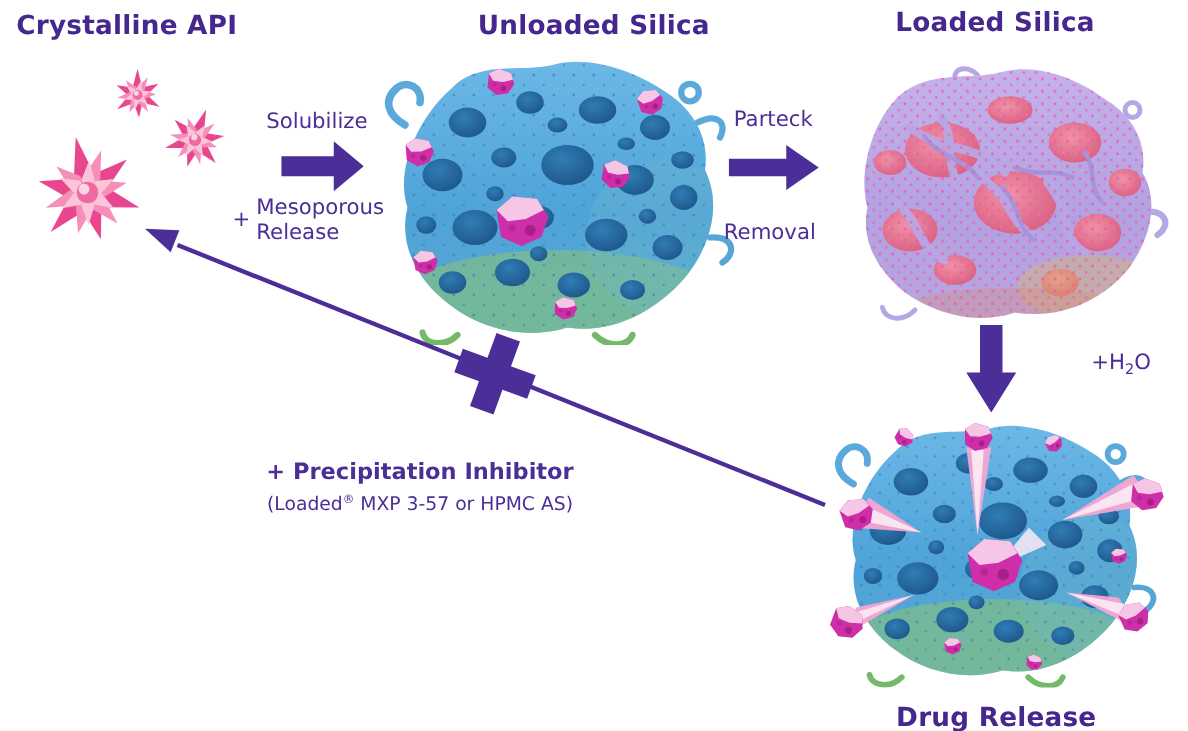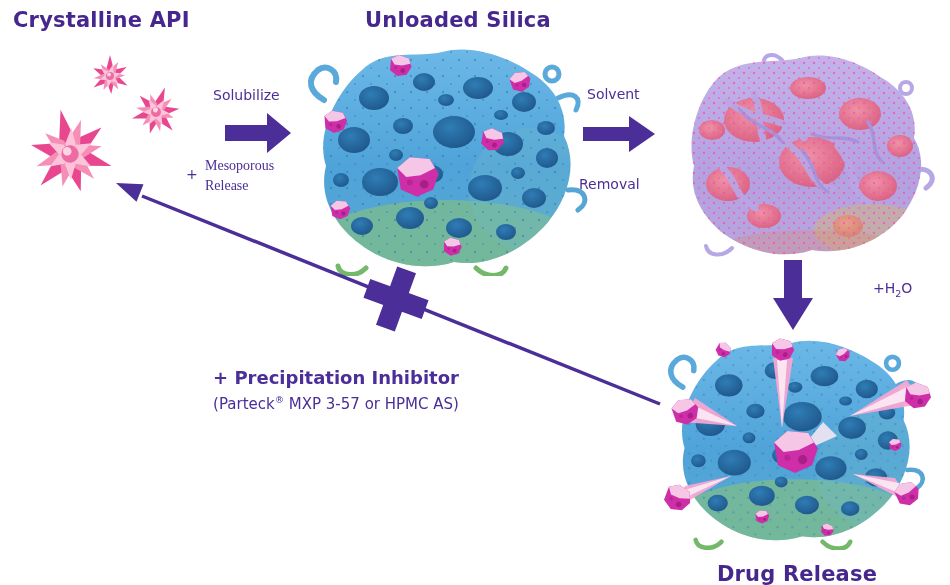--- a/index.html
+++ b/index.html
@@ -7,21 +7,21 @@
   .canvas {
     position:relative; width:950px; height:585px; background:#ffffff;
     font-family:"DejaVu Sans", "Liberation Sans", sans-serif; overflow:hidden;
   }
   .title {
     position:absolute; font-weight:bold; font-size:21px;
     color:var(--title-purple,#47288f); white-space:nowrap; letter-spacing:.2px;
   }
   .title.center { width:250px; text-align:center; }
   .lbl {
-    position:absolute; font-size:14px; color:var(--purple,#4b2e97); white-space:nowrap;
+    position:absolute; font-size:17px; color:var(--purple,#4b2e97); white-space:nowrap;
   }
   .lbl .two-line { line-height:20px; }
   .arrow { position:absolute; }
   .arrow polygon { fill:var(--purple,#4b2e97); }
   .art { position:absolute; }
   .overlay { position:absolute; left:0; top:0; width:950px; height:585px; pointer-events:none; }
   .overlay .stroke { stroke:var(--purple,#4b2e97); }
   .overlay .fill { fill:var(--purple,#4b2e97); }
   .heading {
     position:absolute; left:150px; top:367px; width:372px; text-align:center;
@@ -150,53 +150,54 @@
         <ellipse cx="150" cy="60" rx="8" ry="6"></ellipse>
         <ellipse cx="205" cy="75" rx="7" ry="5"></ellipse>
       </g>
     </g>
   </defs>
 </svg>
 
 <div class="canvas">
 
   <div class="title" style="left:13px; top:8px;">Crystalline API</div>
-  <div class="title center" style="left:333px; top:8px;">Unloaded Silica</div>
+  <div class="title center" style="left:350px; top:8px;">Unloaded Silica</div>
+  <div class="title center" style="left:671px; top:6px;">Loaded Silica</div>
   <div class="title center" style="left:672px; top:562px;">Drug Release</div>
 
   <svg class="art" style="left:10px; top:42px;" width="195" height="180" viewBox="0 0 195 180">
     <use href="#burst" transform="translate(100,34) scale(0.5)"></use>
     <use href="#burst" transform="translate(146,70) scale(0.62) rotate(20)"></use>
     <use href="#burst" transform="translate(60,112) scale(1.08) rotate(-12)"></use>
   </svg>
 
   <div class="lbl" style="left:213px; top:87px;">Solubilize</div>
   <svg class="arrow" style="left:225px; top:113px;" width="66" height="40" viewBox="0 0 66 40">
     <polygon points="0,12 42,12 42,0 66,20 42,40 42,28 0,28"></polygon>
   </svg>
   <div class="lbl" style="left:186px; top:166px;">+</div>
-  <div class="lbl" style="left:205px; top:156px;font-family:Liberation Serif, serif;">
+  <div class="lbl" style="left:205px; top:156px;">
     <div class="two-line">Mesoporous</div>
     <div class="two-line">Release</div>
   </div>
 
   <svg class="art" style="left:296px; top:40px;" width="296" height="236" viewBox="0 0 296 236">
     <use href="#spongeBlue"></use>
     <g>
       <use href="#chunk" transform="translate(104,26) scale(0.95) rotate(15)"></use>
       <use href="#chunk" transform="translate(224,42) scale(0.9) rotate(-10)"></use>
       <use href="#chunk" transform="translate(39,82) scale(1.0) rotate(5)"></use>
       <use href="#chunk" transform="translate(196,100) scale(1.0) rotate(20)"></use>
       <use href="#chunk" transform="translate(121,137) scale(1.8)"></use>
       <use href="#chunk" transform="translate(44,170) scale(0.85)"></use>
       <use href="#chunk" transform="translate(156,207) scale(0.8) rotate(10)"></use>
     </g>
   </svg>
 
-  <div class="lbl" style="left:587px; top:86px;">Solvent</div>
+  <div class="lbl" style="left:587px; top:86px;">Parteck</div>
   <svg class="arrow" style="left:583px; top:116px;" width="72" height="36" viewBox="0 0 72 36">
     <polygon points="0,11 46,11 46,0 72,18 46,36 46,25 0,25"></polygon>
   </svg>
   <div class="lbl" style="left:579px; top:156px;margin-top:20px;">Removal</div>
 
   <svg class="art" style="left:662px; top:50px;" width="286" height="212" viewBox="0 0 286 212">
     <defs>
       <path id="blobLav" d="M58,26 C82,6 114,14 138,8 C166,0 198,12 220,28 C244,42 256,64 252,88 C266,112 258,142 240,166 C220,190 186,206 150,200 C120,210 88,202 62,184 C42,168 26,144 32,116 C24,88 36,46 58,26 Z"></path>
       <clipPath id="clipLav">
           <use href="#blobLav"></use>
@@ -279,15 +280,15 @@
   <svg class="overlay" viewBox="0 0 950 585">
     <line class="stroke" x1="142" y1="196" x2="660" y2="404" stroke-width="3.5"></line>
     <polygon class="fill" points="116,183 143.5,184.2 136.5,201.8"></polygon>
     <g transform="translate(396,299) rotate(20)" class="fill">
       <rect x="-31" y="-10" width="62" height="20"></rect>
       <rect x="-10" y="-31" width="20" height="62"></rect>
     </g>
   </svg>
 
   <div class="heading">+ Precipitation Inhibitor</div>
-  <div class="subheading"><span>(Parteck</span><sup>®</sup><span> MXP 3-57 or HPMC AS)</span></div>
+  <div class="subheading"><span>(Loaded</span><sup>®</sup><span> MXP 3-57 or HPMC AS)</span></div>
 
 </div>
 
 </body></html>

